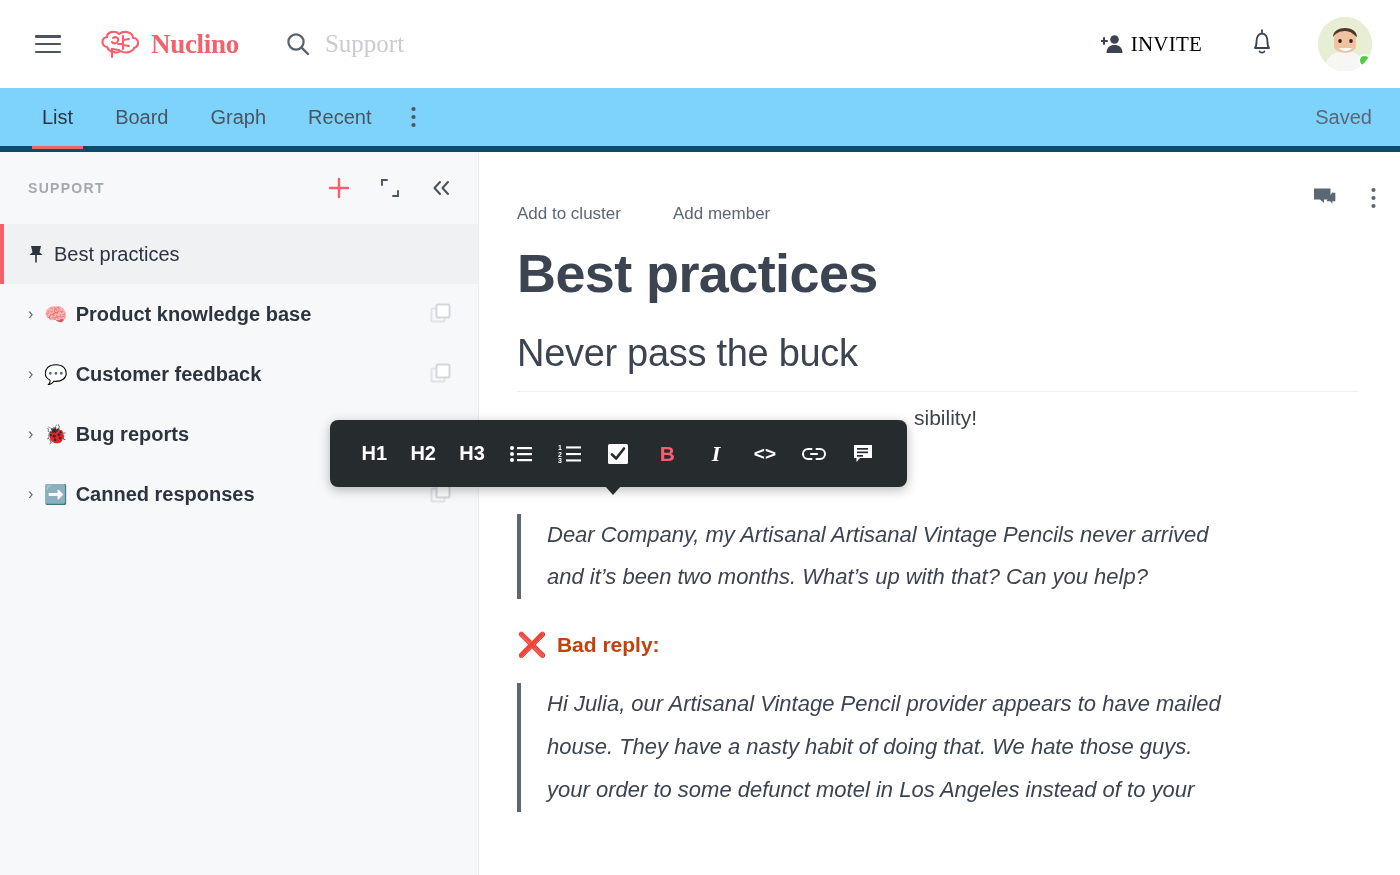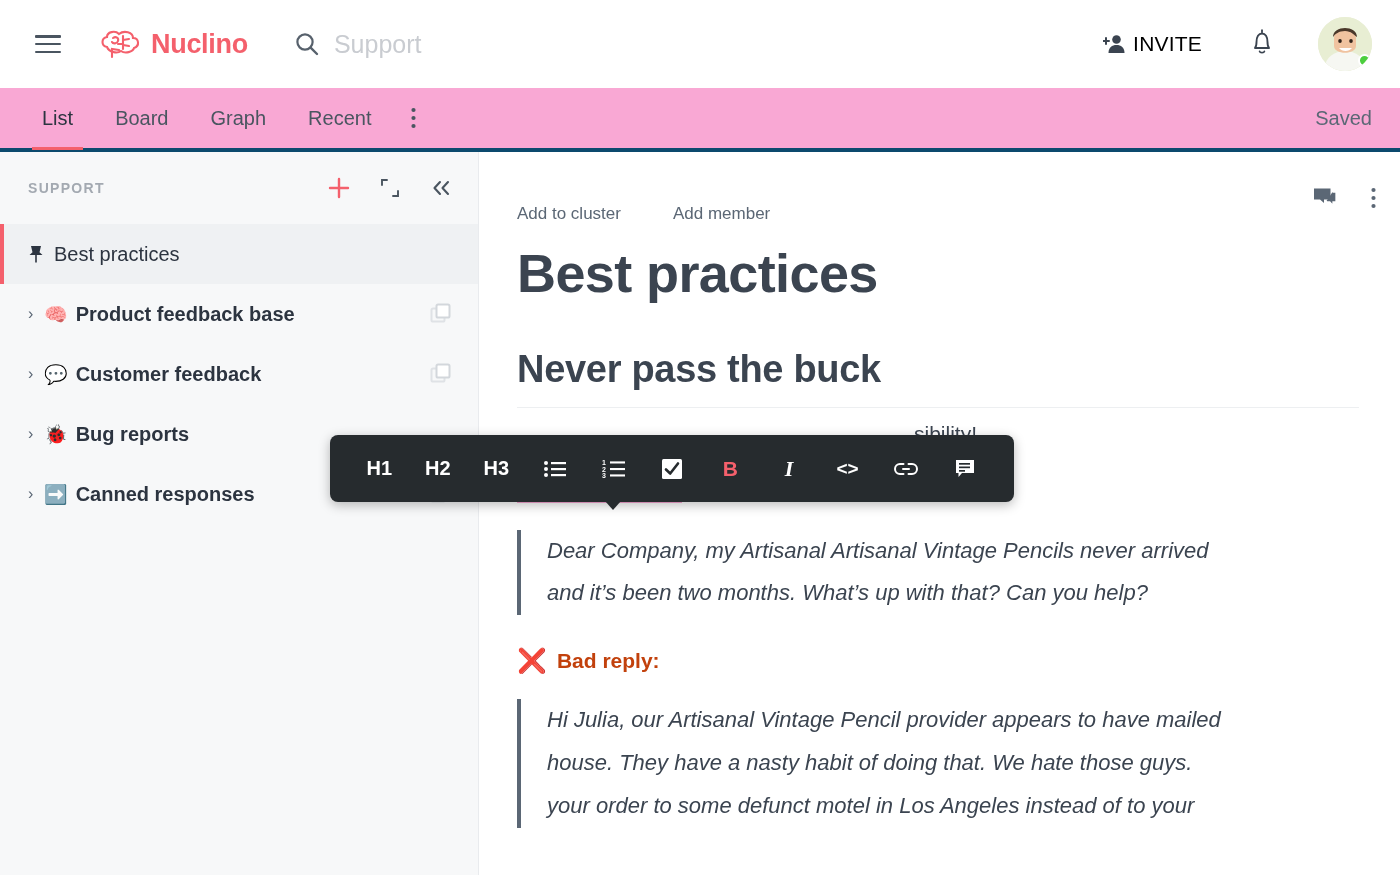--- a/index.html
+++ b/index.html
@@ -7,21 +7,21 @@
     width: 1400px; height: 875px;
     font-family: "Liberation Sans", sans-serif;
     background: #ffffff;
     overflow: hidden;
   }
   #app { position: relative; width: 1400px; height: 875px; }
 
   
   .topbar {
     position: absolute; top: 0; left: 0; width: 1400px; height: 88px;
-    background: #fff; display: flex; align-items: center;
+    background: #fff; display: flex; align-items: center; font-family: Liberation Serif, serif;
   }
   .hamburger {
     width: 26px; height: 18px; margin-left: 35px;
     display: flex; flex-direction: column; justify-content: space-between;
     cursor: pointer;
   }
   .hamburger span { display: block; height: 2.5px; background: #4a5560; border-radius: 1px; }
 
   .brand { display: flex; align-items: center; margin-left: 38px; cursor: pointer; }
   .brand-logo { width: 46px; height: 34px; }
@@ -51,21 +51,21 @@
   }
   .avatar-face { position: absolute; inset: 0; }
   .avatar-dot {
     position: absolute; right: 1px; bottom: 4px; width: 13px; height: 13px;
     border-radius: 50%; background: #4ccf3e; border: 2px solid #fff;
   }
 
   
   .navbar {
     position: absolute; top: 88px; left: 0; width: 1400px; height: 64px;
-    background: #f9a8d4; border-bottom: 4px solid #0c4a6e;
+    background: #7dd3fc; border-bottom: 6px solid #0c4a6e;
     display: flex; align-items: center;
   }
   .tab {
     font-size: 20px; color: #4a5560; cursor: pointer; position: relative;
     height: 64px; display: flex; align-items: center; padding: 0 2px;
   }
   .tab.active { color: #2c3440; }
   .tab.active::after {
     content: ""; position: absolute; left: -8px; right: -8px; bottom: 0;
     height: 3px; background: #f4606c;
@@ -123,21 +123,21 @@
     position: absolute; top: 35px; right: 24px; display: flex; align-items: center; gap: 34px;
   }
   .doc-icon { cursor: pointer; display: flex; align-items: center; }
 
   .doc-body { position: absolute; top: 90px; left: 38px; right: 40px; }
   .doc-title {
     font-size: 54px; font-weight: bold; color: #3b4450; letter-spacing: -.6px;
     line-height: 1.15; margin-top: 0;
   }
   .doc-h2 {
-    font-size: 38px; font-weight: 700; color: #3b4450; margin-top: 44px;
+    font-size: 38px; font-weight: 400; color: #3b4450; margin-top: 28px;
     letter-spacing: -.3px;
   }
   .doc-rule { height: 1px; background: #edeff1; margin-top: 16px; width: 842px; }
   .doc-p {
     font-size: 21px; color: #3b4450; margin-top: 10px; line-height: 1.5;
   }
   .doc-p-bold { font-size: 21px; font-weight: bold; color: #2c3440; margin-top: 30px; }
   .hl { background: #f9a8d4; }
   .quote {
     border-left: 4px solid #5b6775; padding-left: 26px; margin-top: 26px;
@@ -146,21 +146,21 @@
     font-size: 22px; font-style: italic; color: #3b4450; line-height: 1.95;
   }
   .bad-reply {
     display: flex; align-items: center; margin-top: 34px; gap: 10px;
   }
   .bad-x { font-size: 24px; line-height: 1; }
   .bad-label { font-size: 21px; font-weight: bold; color: #c2410c; }
 
   
   .fmt-toolbar {
-    position: absolute; left: 330px; top: 435px; width: 684px; height: 67px;
+    position: absolute; left: 330px; top: 420px; width: 577px; height: 67px;
     background: #262b2e; border-radius: 8px;
     display: flex; align-items: center; justify-content: space-around;
     padding: 0 20px; box-shadow: 0 3px 12px rgba(0,0,0,.28); z-index: 50;
   }
   .fmt-toolbar::after {
     content: ""; position: absolute; left: 283px; bottom: -8px;
     margin-left: -8px; border-left: 8px solid transparent;
     border-right: 8px solid transparent; border-top: 9px solid #262b2e;
   }
   .fmt-btn {
@@ -285,21 +285,21 @@
         <svg width="16" height="20" viewBox="0 0 16 20">
           <path d="M3 2 L13 2 L11.5 8.2 L14.5 11 L8.8 11 L8.8 18.5 L7.2 18.5 L7.2 11 L1.5 11 L4.5 8.2 Z" fill="#2c3440"></path>
         </svg>
       </span>
       <span class="sb-label">Best practices</span>
     </div>
 
     <div class="sb-item">
       <span class="sb-caret">›</span>
       <span class="sb-emoji">🧠</span>
-      <span class="sb-label">Product feedback base</span>
+      <span class="sb-label">Product knowledge base</span>
       <span class="sb-dup">
         <svg width="22" height="22" viewBox="0 0 22 22">
           <rect x="1.5" y="5.5" width="13" height="13" rx="1.6" fill="none" stroke="#dfe2e6" stroke-width="2"></rect>
           <rect x="6.5" y="1.5" width="13" height="13" rx="1.6" fill="#fff" stroke="#d3d7dc" stroke-width="2"></rect>
         </svg>
       </span>
     </div>
 
     <div class="sb-item">
       <span class="sb-caret">›</span>

